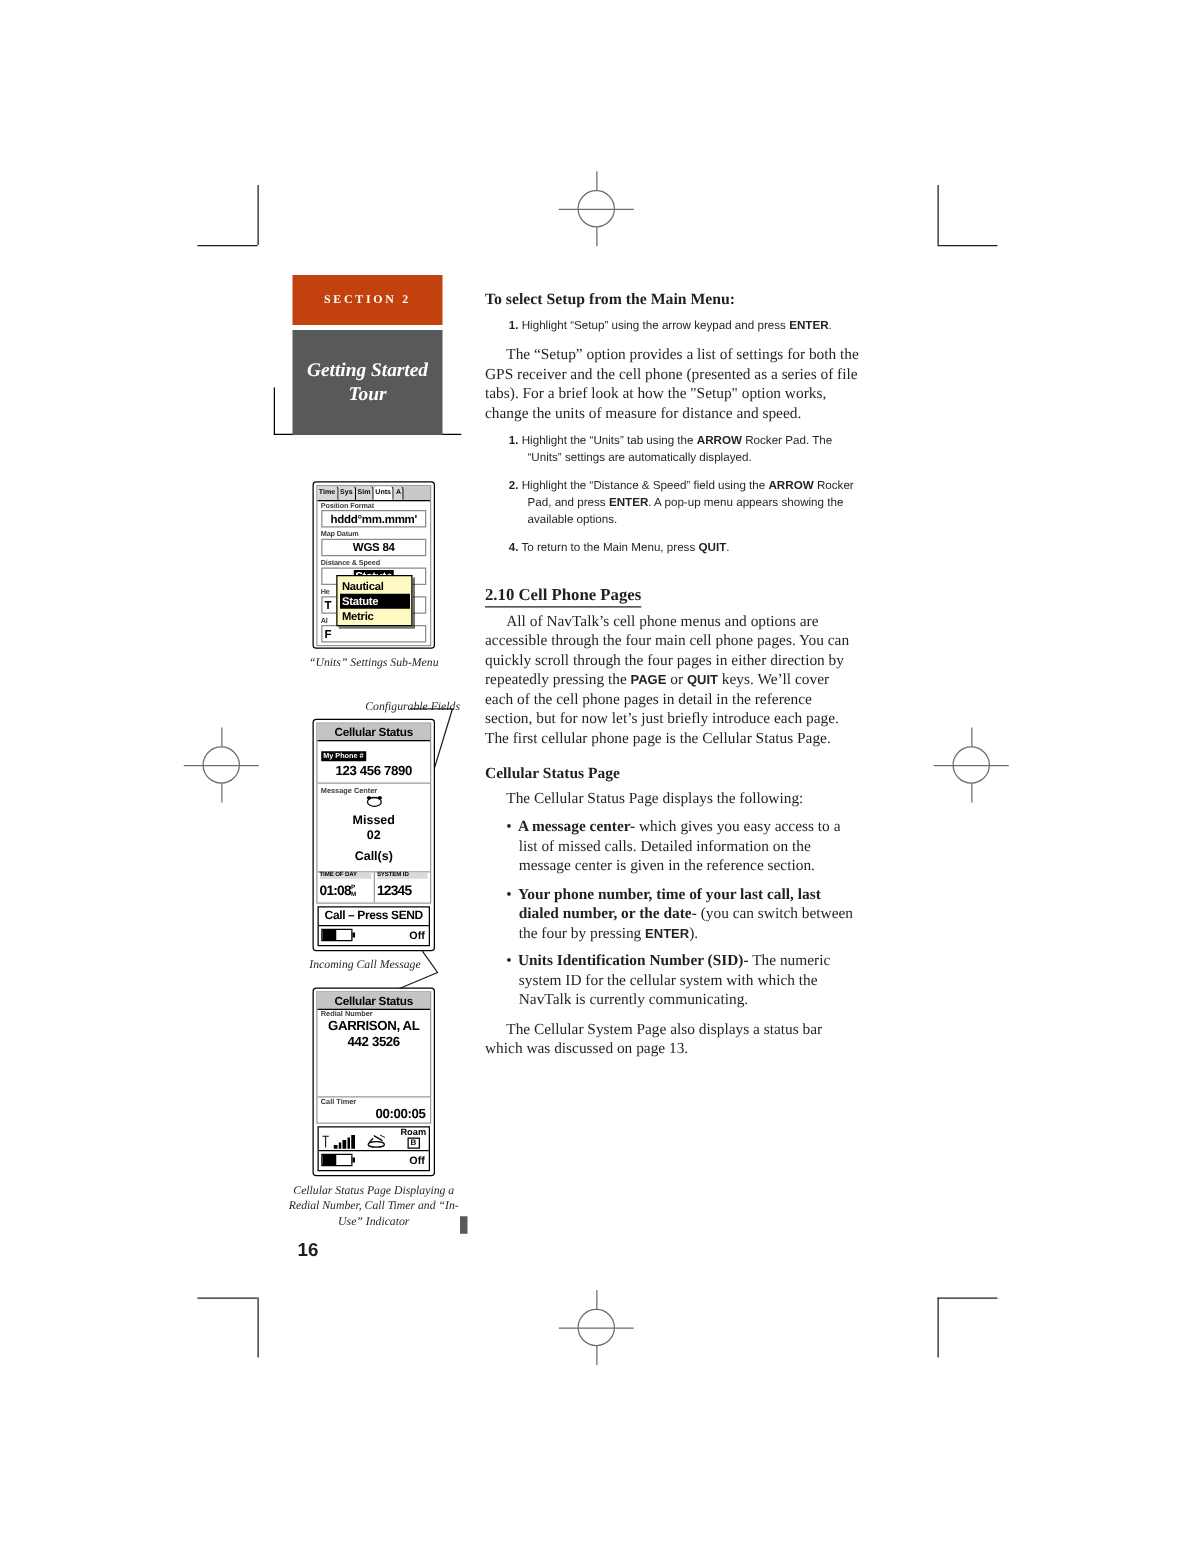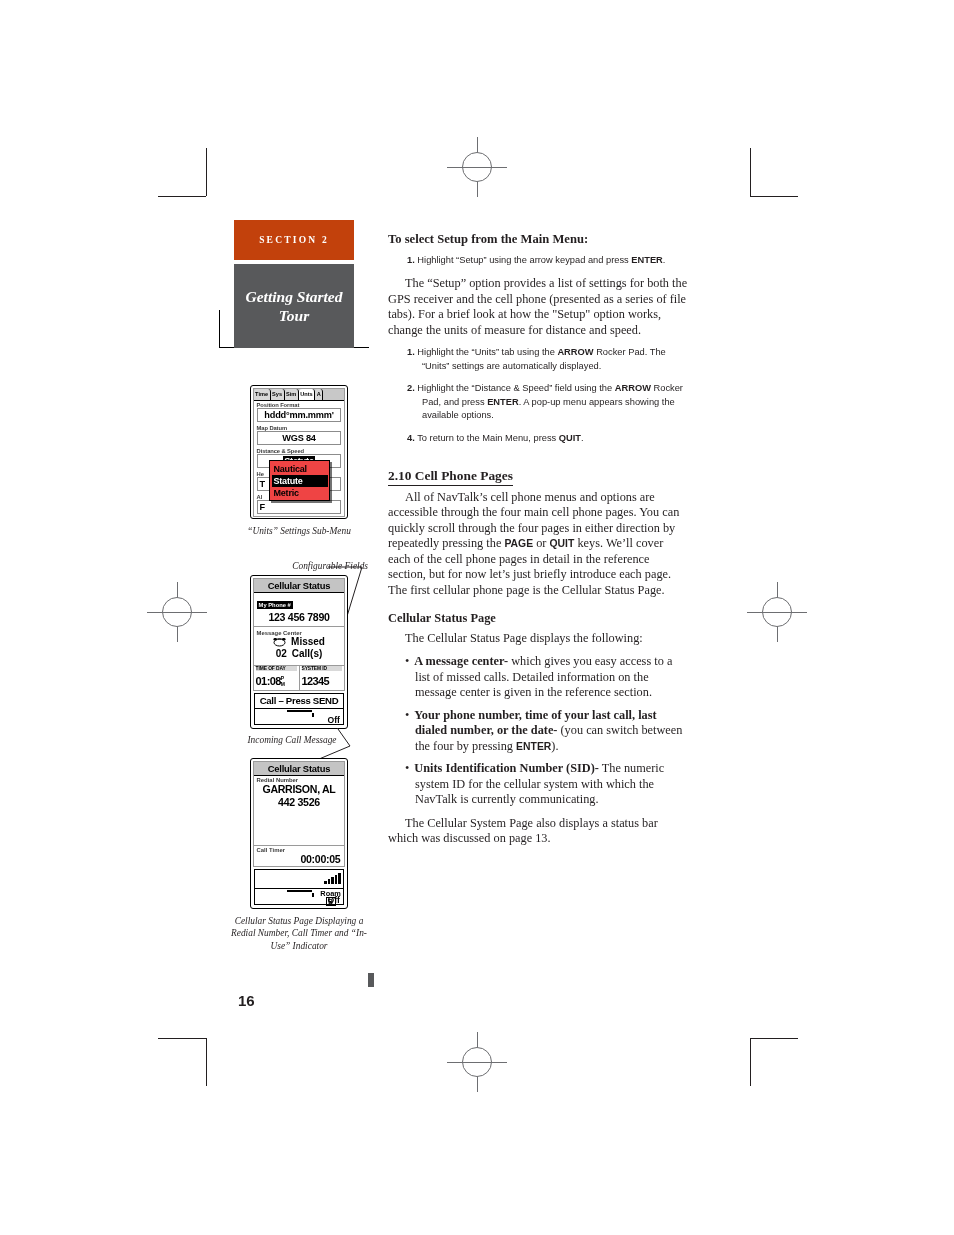--- a/index.html
+++ b/index.html
@@ -37,45 +37,45 @@
   .tab{flex:0 0 auto;border-right:1px solid #000;background:#d8d8d8;font-size:5.6px;font-weight:bold;
        color:#000;display:flex;align-items:center;justify-content:center;padding:0 1.5px;
        border-top-left-radius:3px;border-top-right-radius:3px;}
   .tab.sel{background:#fff;}
 
   .fldlabel{font-size:5.8px;font-weight:bold;color:#3a3a3a;padding:1px 3px 0;letter-spacing:-.1px;}
   .fldbox{margin:0 3px 2px;border:1px solid #8c8c8c;height:12px;display:flex;align-items:center;
           justify-content:center;font-size:9.2px;font-weight:bold;letter-spacing:-.2px;background:#fff;}
   .fldbox.left{justify-content:flex-start;padding-left:2px;}
 
-  .popup{position:absolute;left:18px;top:74px;width:56px;background:#ef4444;border:1.4px solid #000;
+  .popup{position:absolute;left:18px;top:74px;width:56px;background:#fef9c3;border:1.4px solid #000;
          box-shadow:2px 2px 0 rgba(0,0,0,.55);z-index:5;padding:1.5px;}
   .popitem{font-size:9px;font-weight:bold;padding:0 2px;line-height:12px;letter-spacing:-.2px;}
   .popitem.sel{background:#000;color:#fff;}
 
   
   .cs-title{background:#c4c4c4;border-bottom:1px solid #000;text-align:center;font-size:9.4px;
             font-weight:bold;letter-spacing:-.2px;line-height:13px;color:#000;}
   .cs-tag{display:inline-block;background:#000;color:#fff;font-size:5.8px;font-weight:bold;
           padding:0 2px;margin:1px 0 0 3px;line-height:8px;}
   .cs-plain{font-size:5.9px;font-weight:bold;color:#3a3a3a;padding:1px 3px 0;}
   .cs-big{text-align:center;font-size:10.6px;font-weight:bold;letter-spacing:-.3px;line-height:13px;}
   .cs-sep{height:1px;background:#9a9a9a;margin:2px 0;}
 
-  .msg-row{display:flex;align-items:center;justify-content:center;gap:5px;font-size:10px;font-weight:bold;line-height:12px;}
+  .msg-row{display:flex;align-items:center;justify-content:center;gap:5px;font-size:10px;font-weight:bold;line-height:12px;flex-direction:column;}
   .two-fields{display:flex;border-top:1px solid #9a9a9a;}
   .tf{flex:1;box-sizing:border-box;padding:0 2px 1px;}
   .tf+.tf{border-left:1px solid #9a9a9a;}
   .tf-lab{font-size:4.9px;font-weight:bold;color:#000;letter-spacing:-.1px;background:#d9d9d9;display:block;}
   .tf-val{font-size:11px;font-weight:bold;letter-spacing:-.6px;line-height:12px;white-space:nowrap;}
   .tf-val .pm{display:inline-block;font-size:5px;line-height:5.2px;text-align:left;vertical-align:-1px;}
 
   .callbar{border:1px solid #000;margin:2px 1.5px 1.5px;}
   .callbar-t{font-size:9.6px;font-weight:bold;text-align:center;line-height:14px;letter-spacing:-.3px;}
-  .statusbar{display:flex;align-items:center;border-top:1px solid #000;padding:1px 2px;gap:3px;height:13px;flex-direction:column;}
+  .statusbar{display:flex;align-items:center;border-top:1px solid #000;padding:1px 2px;gap:3px;height:13px;}
   .batt{width:23px;height:8px;border:1.2px solid #000;position:relative;background:#fff;}
   .batt:after{content:"";position:absolute;right:-3px;top:2px;width:2px;height:4px;background:#000;}
   .batt i{display:block;width:48%;height:100%;background:#000;}
   .sb-right{margin-left:auto;font-size:8.6px;font-weight:bold;padding-right:1px;}
 
   .bars{display:flex;align-items:flex-end;gap:1px;height:11px;}
   .bars b{width:2.6px;background:#000;display:block;}
   .roam{font-size:7.4px;font-weight:bold;line-height:7.6px;text-align:center;}
   .roam u{display:inline-block;border:1px solid #000;font-size:6.4px;line-height:7px;padding:0 1.6px;text-decoration:none;}
 

